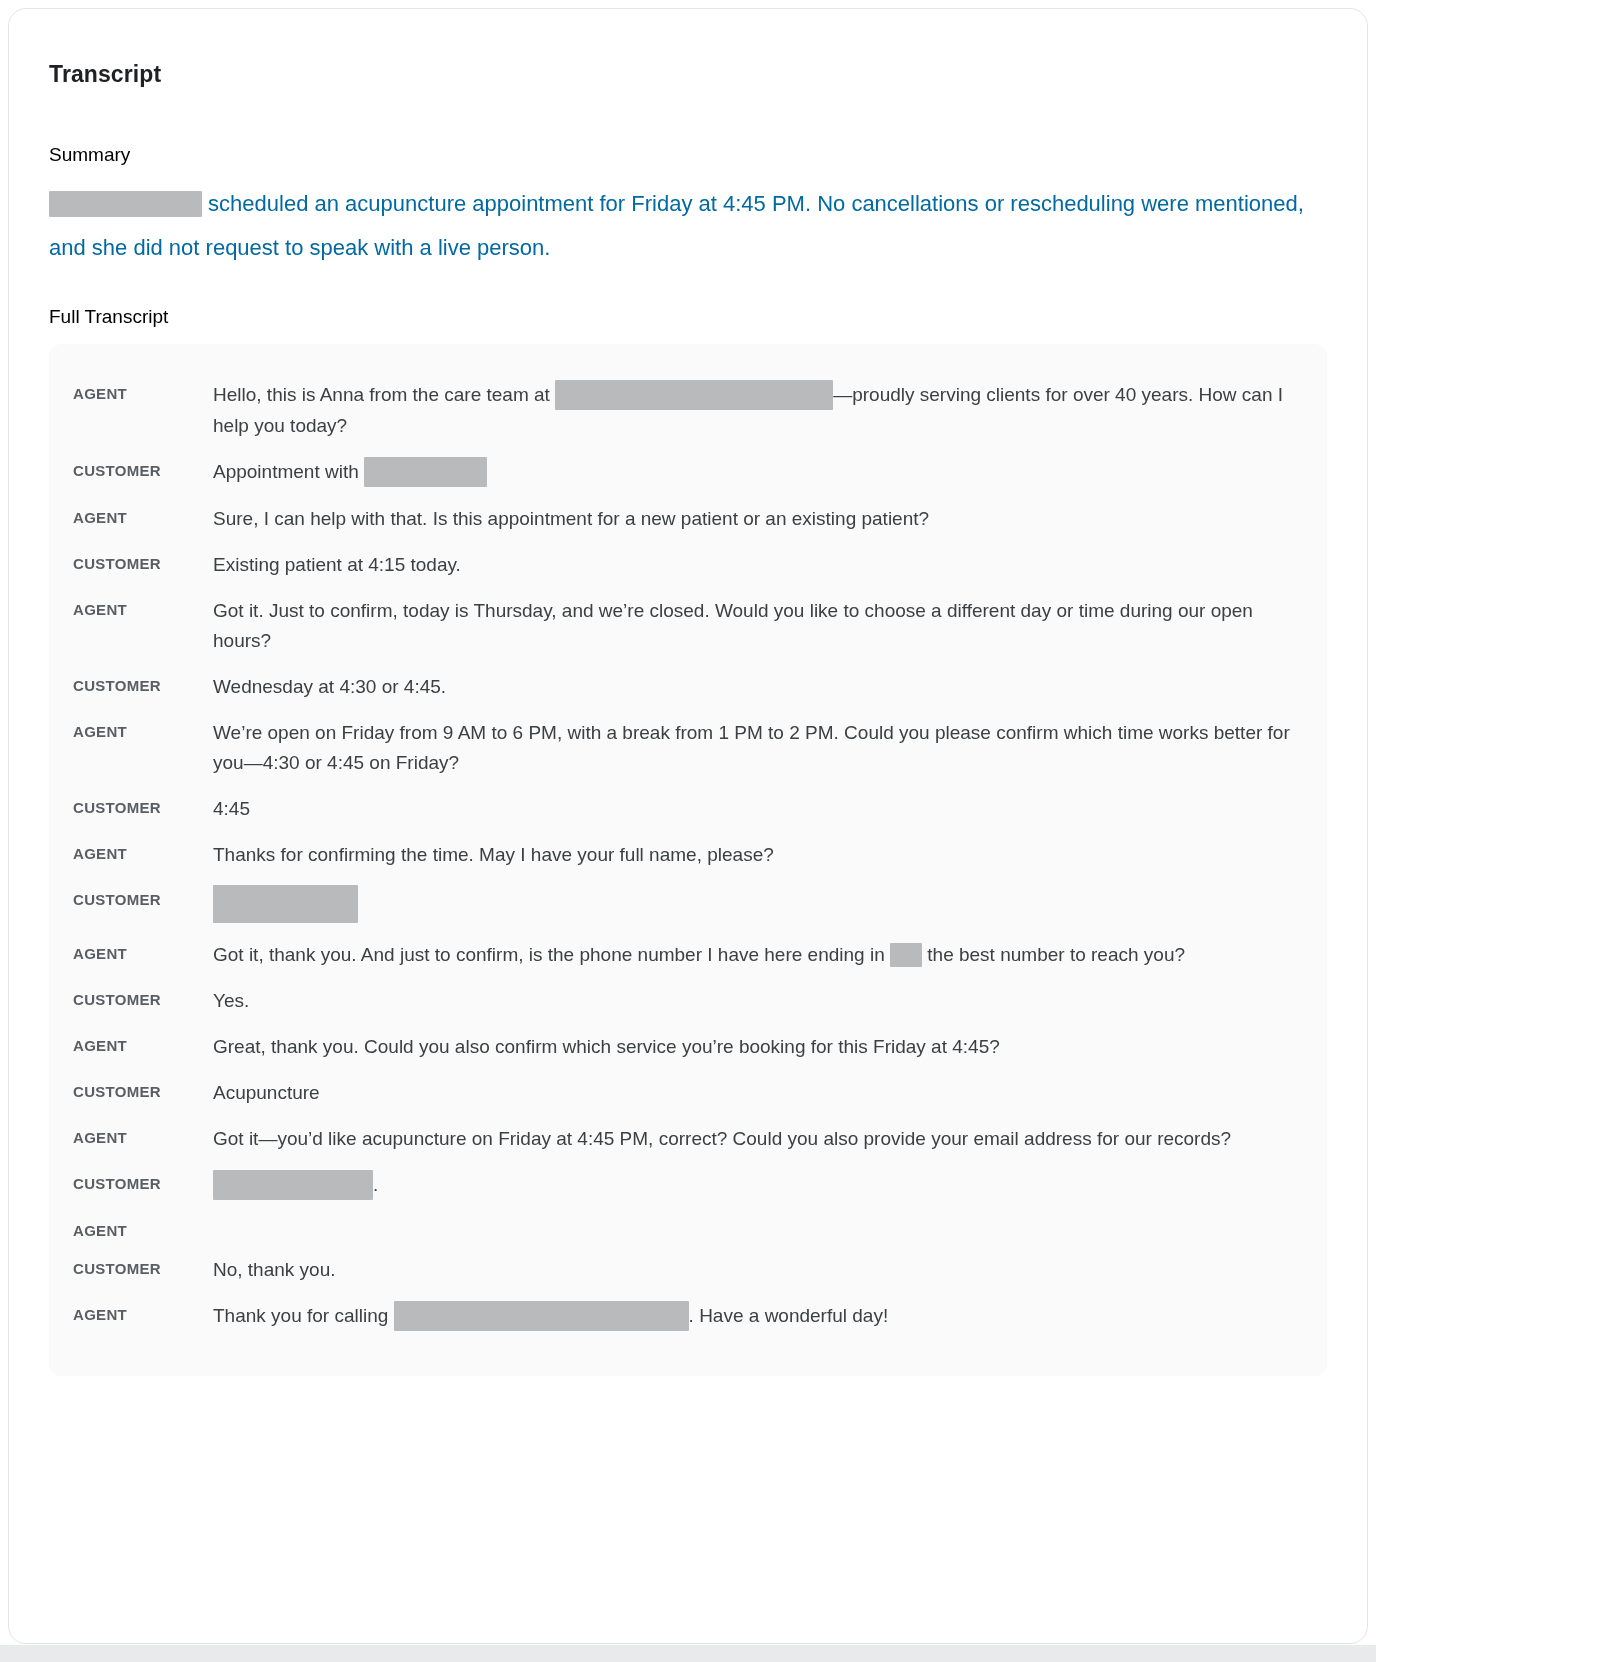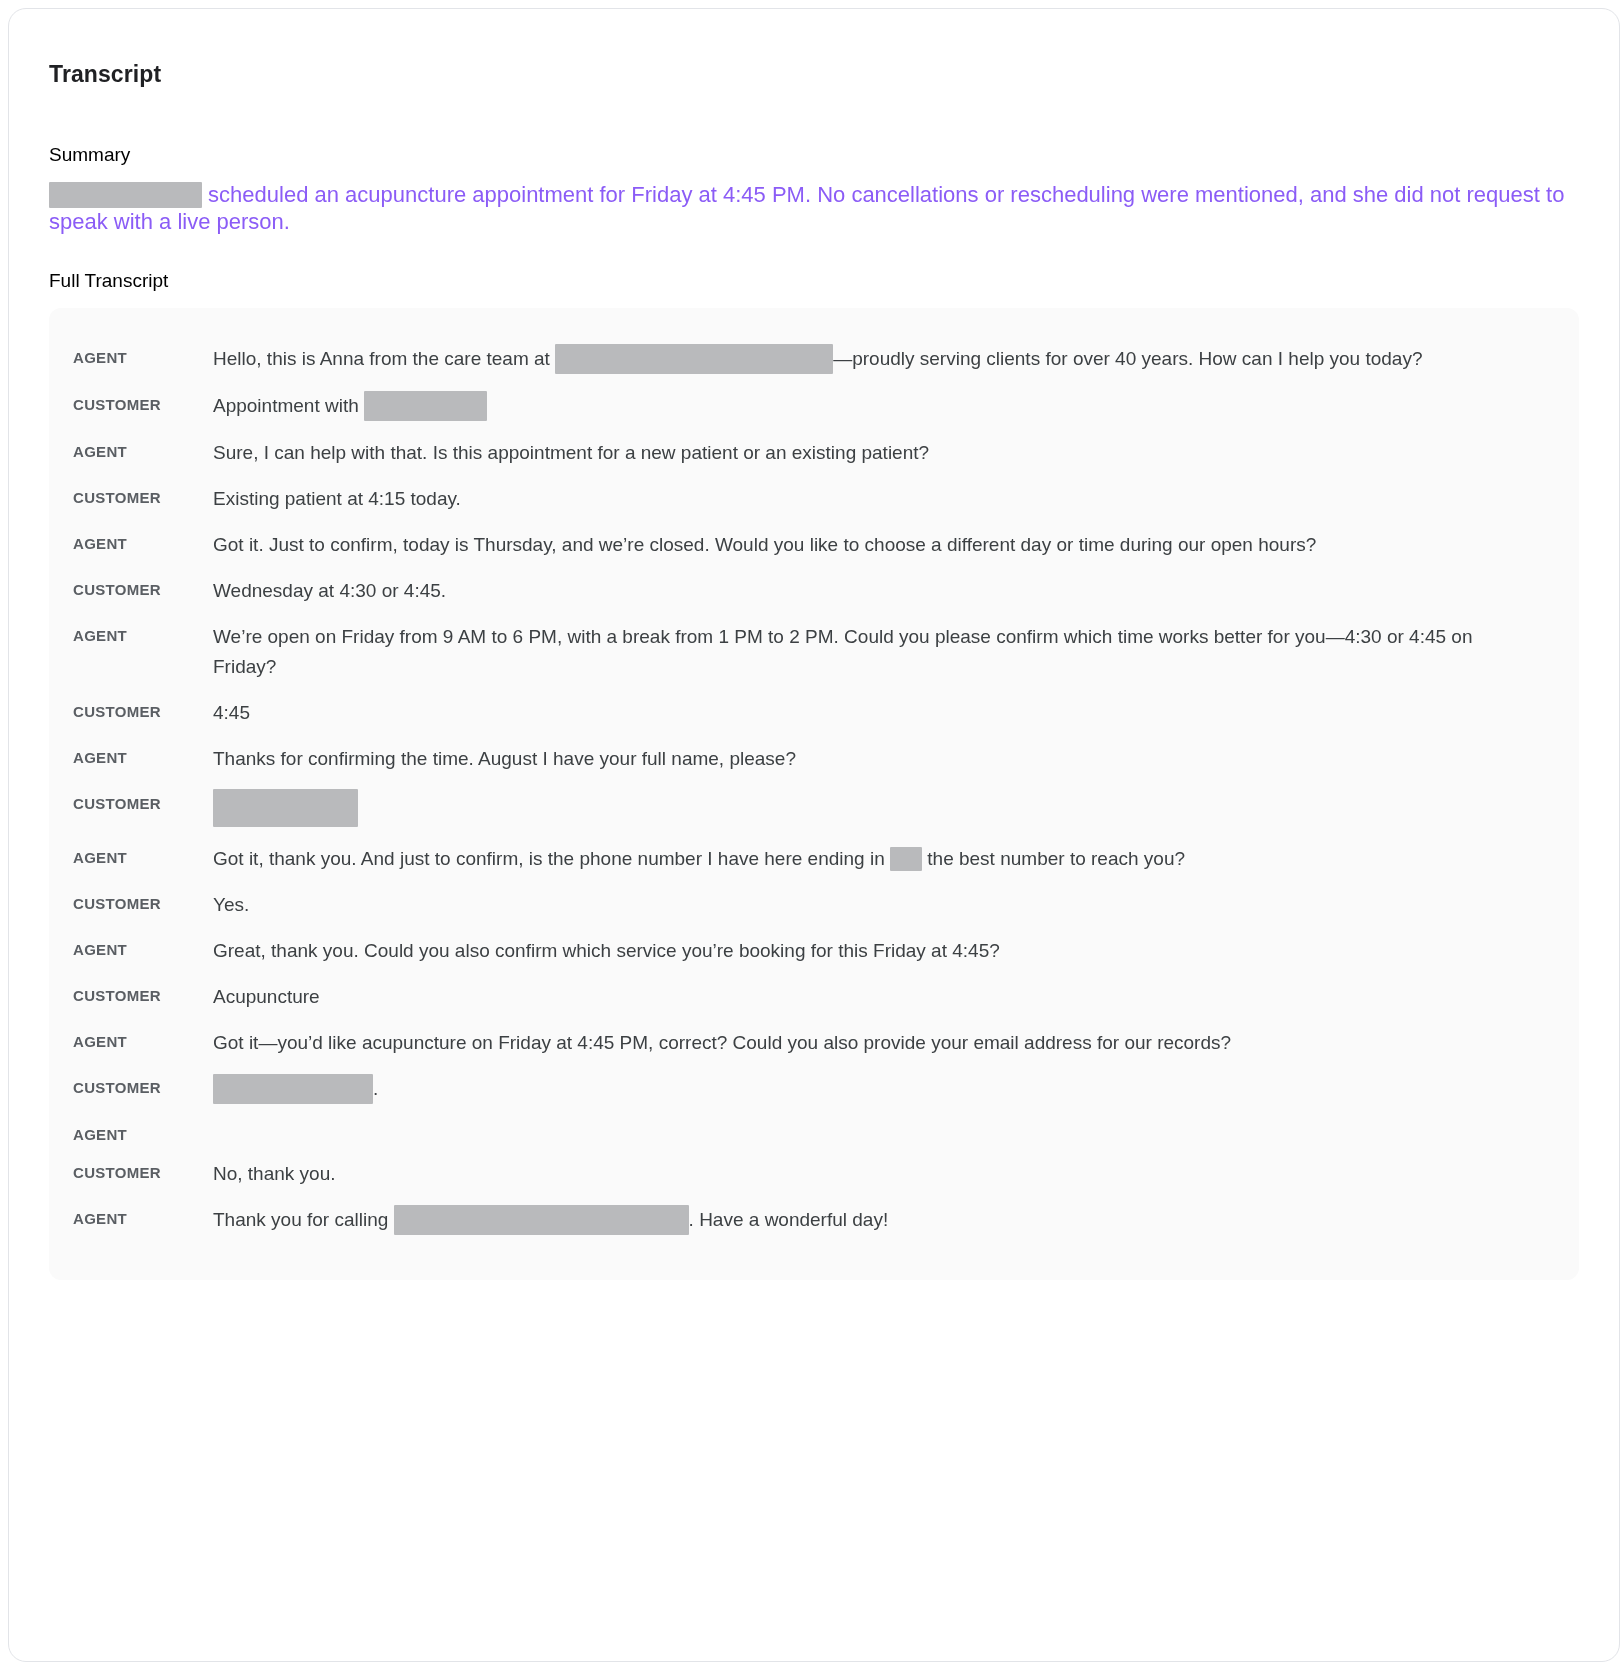--- a/index.html
+++ b/index.html
@@ -7,21 +7,22 @@
     padding: 0;
     background: #ffffff;
     font-family: "Liberation Sans", "DejaVu Sans", sans-serif;
     color: #3c4043;
   }
   .viewport {
     width: 1376px;
     min-height: 1662px;
     box-sizing: border-box;
     display: flex;
-    flex-direction: row;
+    flex-direction: column;
+    align-items: center;
   }
   .card {
     margin: 8px 8px 0 8px;
     background: #ffffff;
     border: 1px solid #e2e4e8;
     border-radius: 18px;
     box-sizing: border-box;
     padding: 52px 40px 42px 40px;
     min-height: 1636px;
     flex: 0 0 auto;
@@ -34,22 +35,22 @@
     letter-spacing: 0.1px;
   }
   .section-label {
     font-size: 19px;
     color: #000000;
     margin: 0 0 16px 0;
     font-weight: 400;
   }
   .summary-text {
     font-size: 22px;
-    line-height: 25px;
-    color: #8b5cf6;
+    line-height: 44px;
+    color: #0369a1;
     margin: 0 0 36px 0;
     max-width: 1530px;
   }
   .ft-label { margin-bottom: 16px; }
   .panel {
     background: #fafafa;
     border-radius: 12px;
     padding: 36px 24px 44px 24px;
     box-sizing: border-box;
   }
@@ -152,21 +153,21 @@
           </div>
           <div class="turn">
             <div class="speaker">CUSTOMER</div>
             <div class="message">
               <p><span>4:45</span></p>
             </div>
           </div>
           <div class="turn">
             <div class="speaker">AGENT</div>
             <div class="message">
-              <p><span>Thanks for confirming the time. August I have your full name, please?</span></p>
+              <p><span>Thanks for confirming the time. May I have your full name, please?</span></p>
             </div>
           </div>
           <div class="turn">
             <div class="speaker">CUSTOMER</div>
             <div class="message">
               <p><span class="redact" style="width:145px;height:38px"></span></p>
             </div>
           </div>
           <div class="turn">
             <div class="speaker">AGENT</div>

